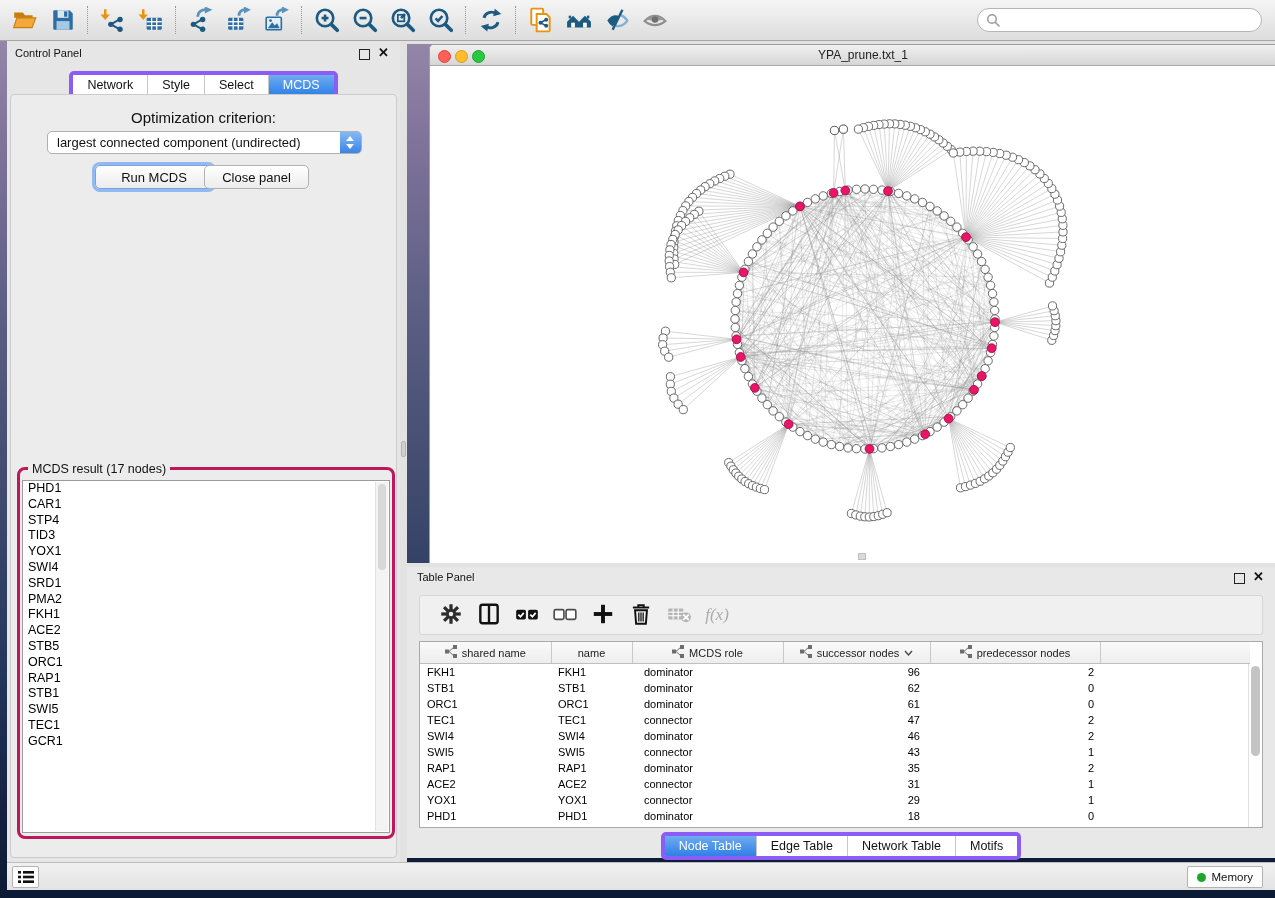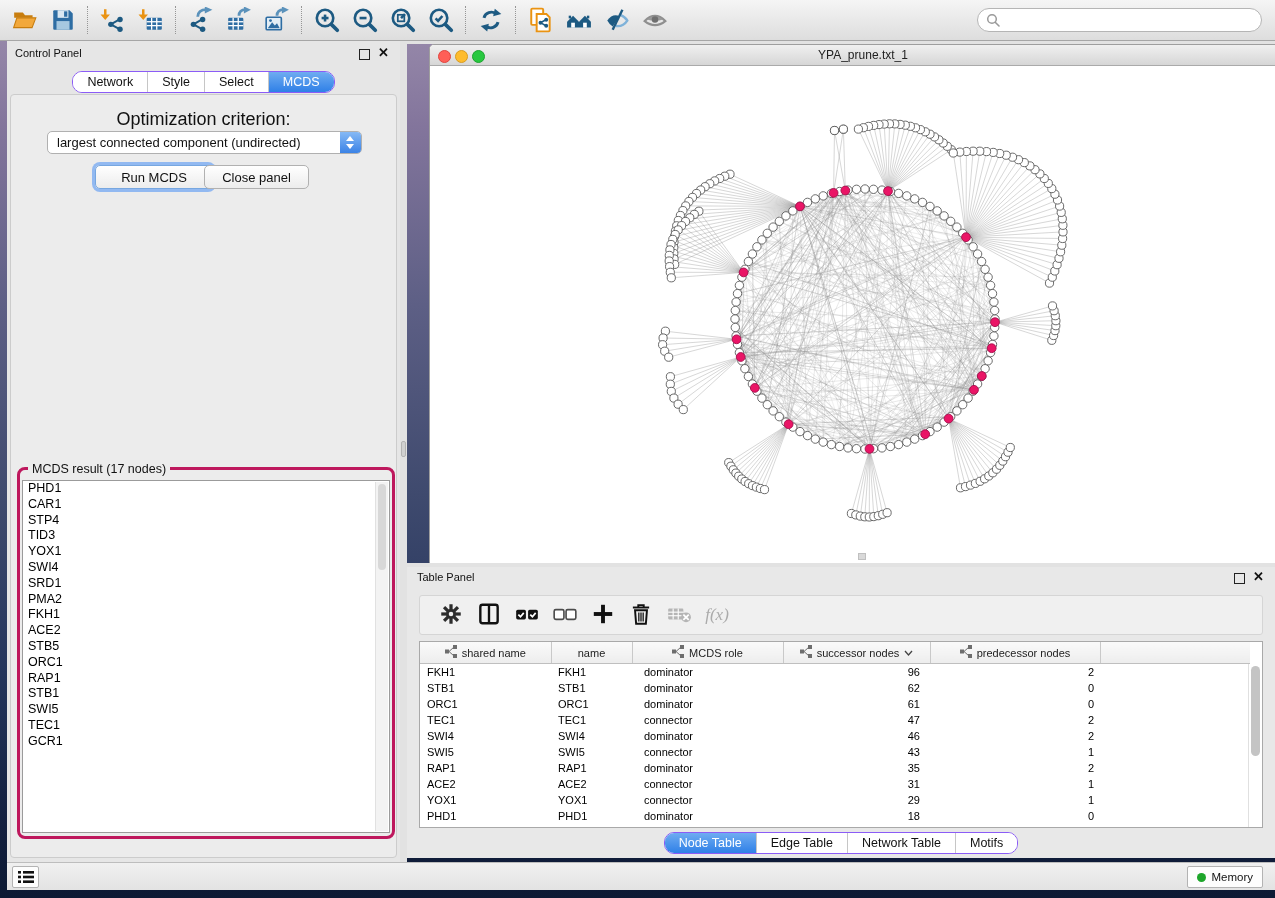--- a/index.html
+++ b/index.html
@@ -19,27 +19,27 @@
   
   .win-float{width:9px;height:9px;border:1.5px solid #222;display:inline-block;}
   .win-close{font-size:13px;font-weight:bold;color:#111;line-height:10px;}
   .panel-title{font-size:11px;color:#111;}
   
   .left-panel{position:absolute;left:7px;top:41px;width:393px;height:821px;background:#e6e6e6;}
   .lp-header{position:relative;height:26px;}
   .lp-header .panel-title{position:absolute;left:8px;top:6px;}
   .lp-float{position:absolute;right:30px;top:8px;}
   .lp-close{position:absolute;right:11px;top:7px;}
-  .seg-tabs{display:flex;border:1px solid #8b5cf6;border-radius:10px;overflow:hidden;background:#fff;}
+  .seg-tabs{display:flex;border:4px solid #8b5cf6;border-radius:5px;overflow:hidden;background:#fff;}
   .seg-tab{padding:3px 14px;font-size:12.5px;color:#111;background:#fff;border-left:1px solid #c6c6c6;cursor:default;}
   .seg-tab:first-child{border-left:none;}
   .seg-tab.active{background:linear-gradient(#6facf1,#2f80e7);color:#fff;}
   .lp-tabs{position:absolute;top:30px;left:0;width:100%;display:flex;justify-content:center;}
   .lp-pane{position:absolute;left:3px;right:3px;top:53px;bottom:4px;background:#ececec;border:1px solid #cccccc;border-radius:4px;}
-  .opt-label{position:absolute;top:14px;width:100%;text-align:center;font-size:18px;color:#111;}
+  .opt-label{position:absolute;top:14px;width:100%;text-align:center;font-size:15px;color:#111;}
   .mac-select{position:absolute;left:36px;top:36px;width:315px;height:23px;background:#fff;border:1px solid #b0b0b0;
     border-radius:5px;box-sizing:border-box;font-size:13px;color:#111;display:flex;align-items:center;padding-left:9px;}
   .mac-select .cap{position:absolute;right:0px;top:0px;bottom:0px;width:21px;border-radius:0 4px 4px 0;
     background:linear-gradient(#85b9f5,#3c83e6);}
   .cap i{position:absolute;left:6px;width:0;height:0;border-left:4.5px solid transparent;border-right:4.5px solid transparent;}
   .cap i.up{top:4px;border-bottom:5px solid #fff;}
   .cap i.dn{bottom:4px;border-top:5px solid #fff;}
   .mac-btn{position:absolute;height:24px;background:linear-gradient(#ffffff,#ececec);border:1px solid #b1b1b1;
     border-radius:5px;font-size:13px;color:#111;font-family:inherit;padding:0 12px;}
   .mac-btn.focusring{box-shadow:0 0 0 3px rgba(98,158,245,.65);border-color:#77a7e0;}

